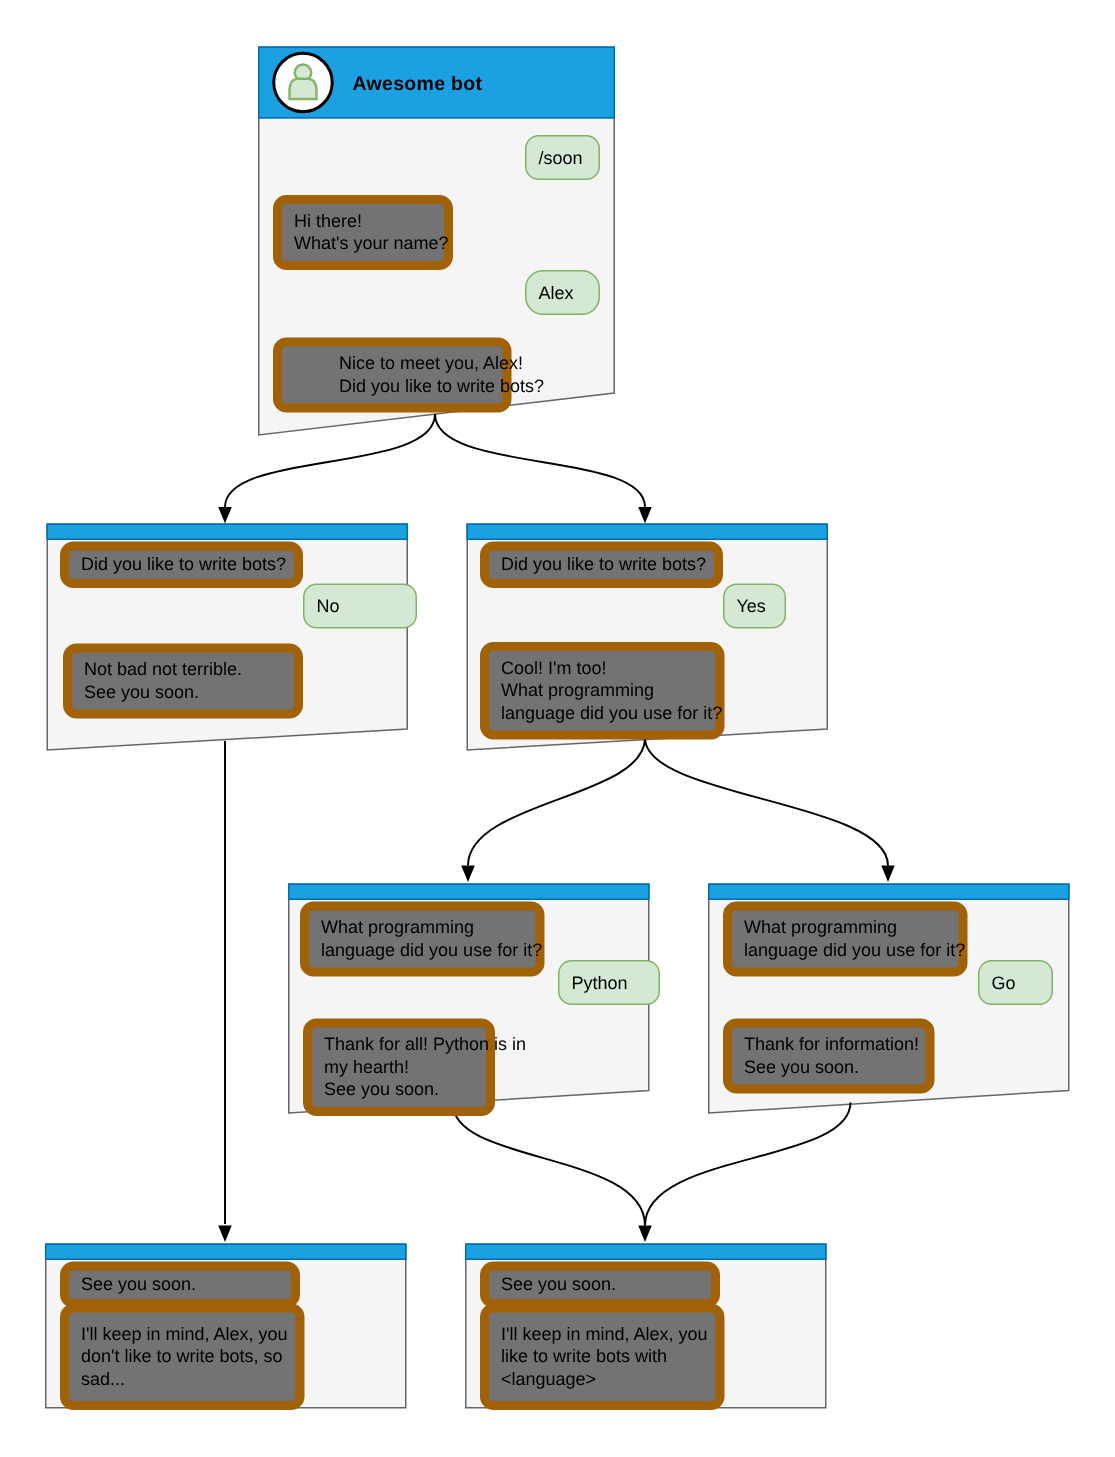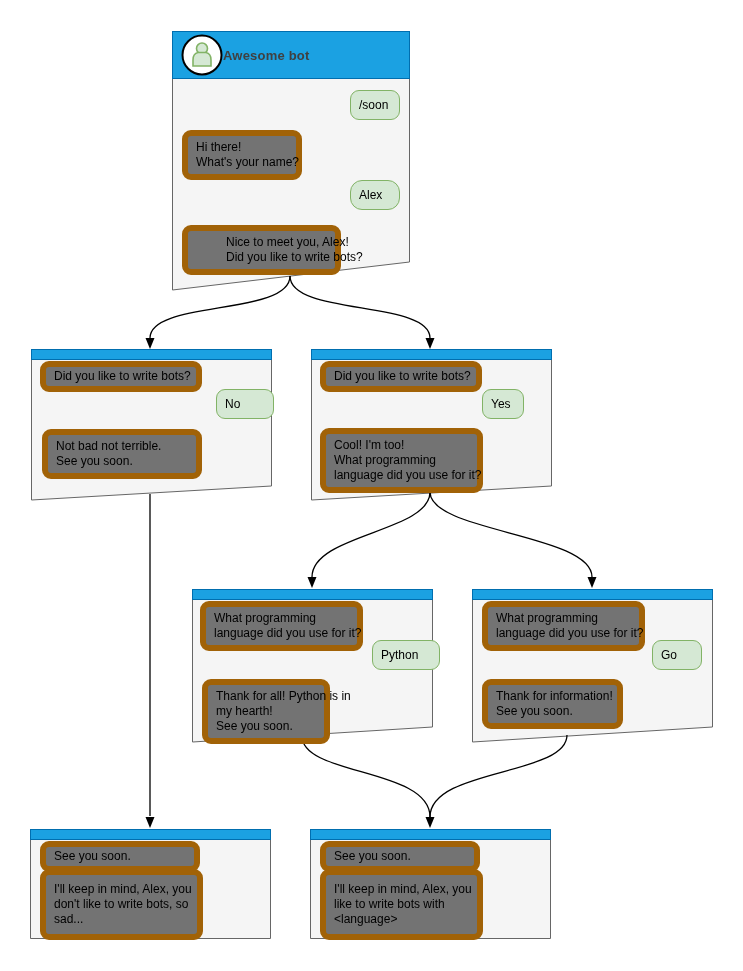--- a/index.html
+++ b/index.html
@@ -15,22 +15,22 @@
   .bar{
     position:absolute;box-sizing:border-box;
     background:#1BA1E2;border:1px solid #006EAF;
   }
   .mainbar{
     position:absolute;box-sizing:border-box;
     background:#1BA1E2;border:1px solid #006EAF;
     display:flex;align-items:center;
   }
   .mainbar .title{
-    color:#404040;font-size:13px;font-weight:bold;
-    letter-spacing:.2px;
+    color:#000000;font-size:13px;font-weight:bold;
+    margin-left:12px;letter-spacing:.2px;
   }
   .avatar{margin-left:8px;flex:0 0 auto;display:block;}
   
   .bub{
     position:absolute;box-sizing:border-box;
     font-size:12px;line-height:15px;color:#000;
     border-radius:9px;padding:4px 8px;white-space:pre;
   }
   .bot{background:#737373;border:6px solid #a16207;}
   .user{
@@ -92,21 +92,21 @@
   <div class="bar" style="left:310px;top:829px;width:241px;height:11px;"></div>
 
   <div class="bub user" style="left:350px;top:90px;width:50px;">/soon</div>
   <div class="bub bot" style="left:182px;top:130px;width:120px;">Hi there!
 What's your name?</div>
   <div class="bub user" style="left:350px;top:180px;width:50px;border-radius:12px;">Alex</div>
   <div class="bub bot" style="left:182px;top:225px;width:159px;padding-left:38px;">Nice to meet you, Alex!
 Did you like to write bots?</div>
 
   <div class="bub bot q" style="left:40px;top:361px;width:162px;">Did you like to write bots?</div>
-  <div class="bub user" style="left:216px;top:389px;width:58px;">No</div>
+  <div class="bub user" style="left:202px;top:389px;width:76px;">No</div>
   <div class="bub bot" style="left:42px;top:429px;width:160px;">Not bad not terrible.
 See you soon.</div>
 
   <div class="bub bot q" style="left:320px;top:361px;width:162px;">Did you like to write bots?</div>
   <div class="bub user" style="left:482px;top:389px;width:42px;">Yes</div>
   <div class="bub bot" style="left:320px;top:428px;width:163px;">Cool! I'm too!
 What programming
 language did you use for it?</div>
 
   <div class="bub bot" style="left:200px;top:601px;width:163px;">What programming

